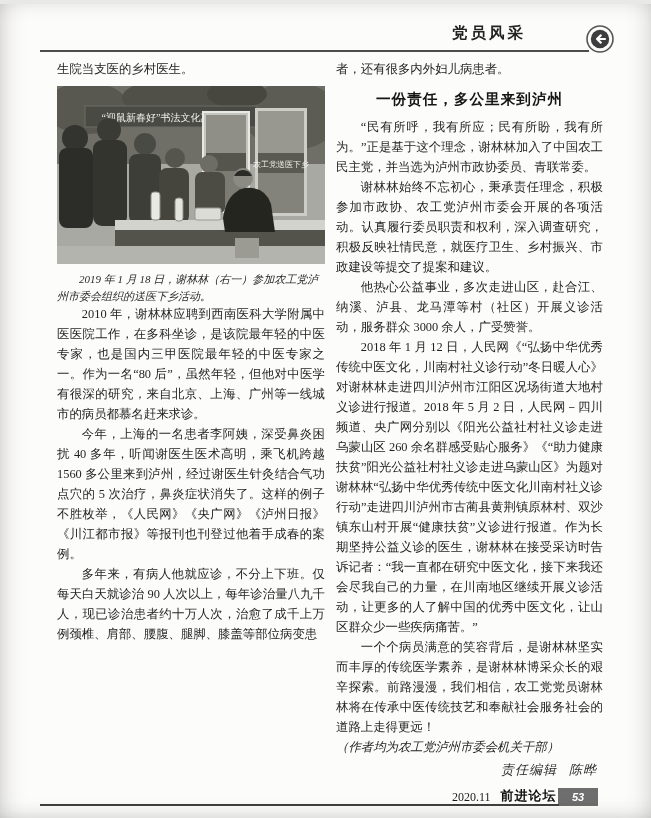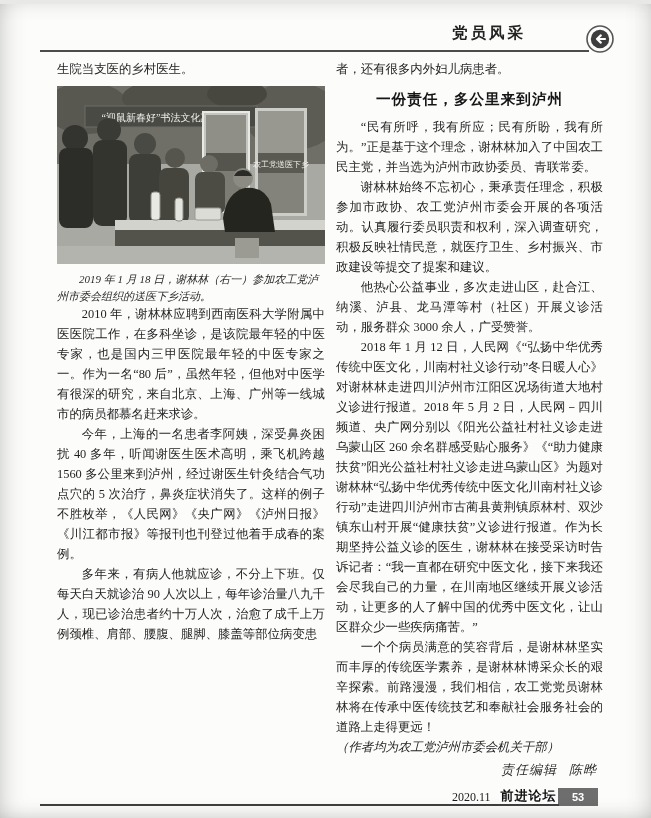--- a/index.html
+++ b/index.html
@@ -39,21 +39,21 @@
     letter-spacing:1px;color:#2a2a2a;}
   .editor-line .name{margin-left:12px;}
   
   .footer-rule{position:absolute;left:40px;top:800px;width:519px;height:2px;background:#3f3f3f;}
   .footer-issue{position:absolute;left:452px;top:783px;display:flex;align-items:flex-end;gap:10px;}
   .footer-issue .issue{font-size:12px;color:#1b1b1b;}
   .footer-issue .journal{font-size:13px;font-weight:bold;letter-spacing:1px;color:#111;}
   .page-num-box{position:absolute;left:558px;top:784px;width:40px;height:18px;
     background:#6e6e6e;color:#fff;font-size:11px;font-weight:bold;
     display:flex;align-items:center;justify-content:center;
-    font-family:"Liberation Sans",sans-serif;}
+    font-family:"Liberation Sans",sans-serif;font-style:italic;}
 </style>
 </head>
 <body>
 
 <div class="page">
 
   <div class="header-label">党员风采</div>
   <div class="header-icon">
     <svg viewBox="0 0 30 30">
       <circle cx="15" cy="15" r="13" fill="none" stroke="#555" stroke-width="1.6"></circle>

